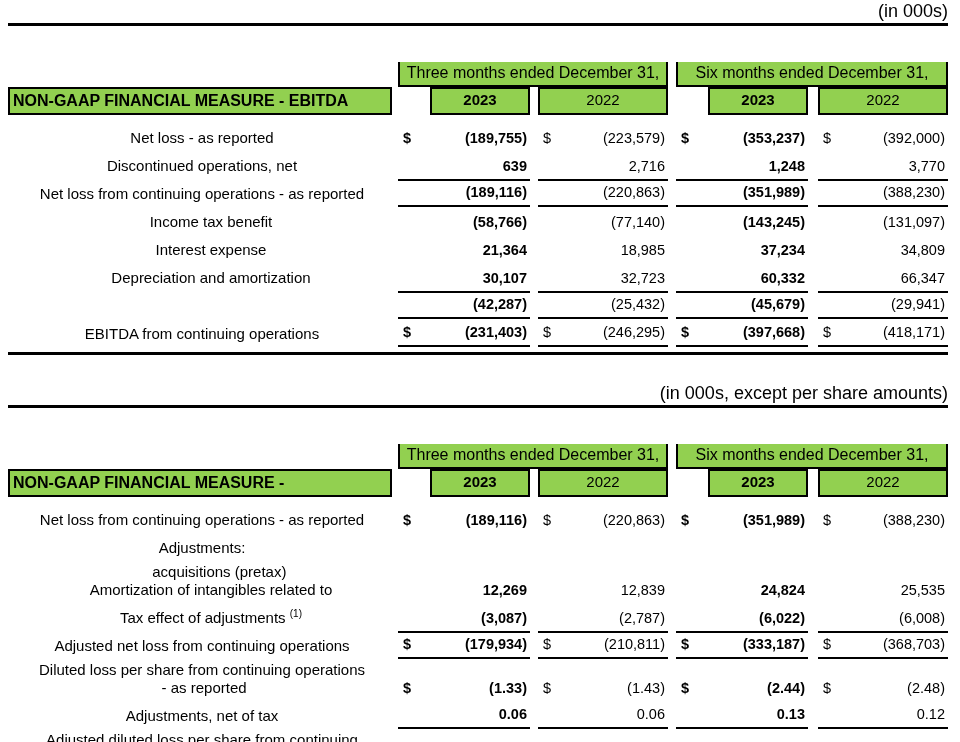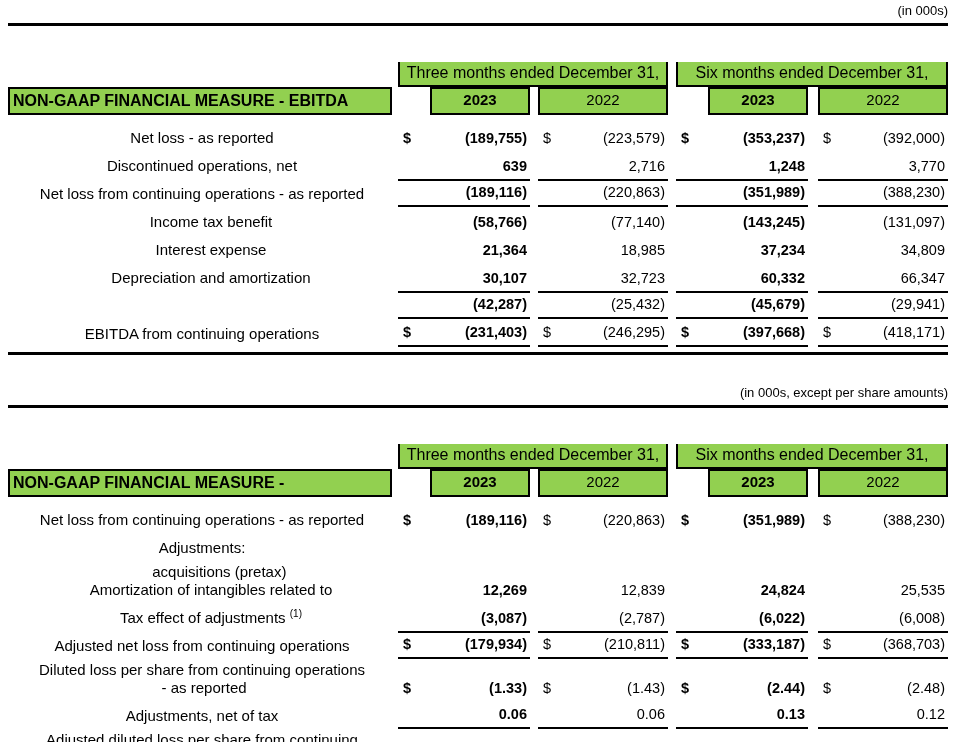--- a/index.html
+++ b/index.html
@@ -3,21 +3,21 @@
 <meta charset="utf-8">
 <style>
   :root { --green:#92D050; --line:#000; }
   html,body{margin:0;padding:0;}
   body{
     width:960px;height:742px;overflow:hidden;background:#fff;color:#000;
     font-family:"Liberation Sans", sans-serif;
   }
   .sheet{padding:0 12px 0 8px;width:940px;}
   .note{
-    text-align:right;font-size:13px;line-height:18px;padding:2px 0 3px 0;
+    text-align:right;font-size:18px;line-height:18px;padding:2px 0 3px 0;
   }
   .rule{height:3px;background:var(--line);}
   .hdr-grid,.hdr-grid2,.row{
     display:grid;
     grid-template-columns:384px 6px 132px 8px 130px 8px 132px 10px 130px;
   }
   .ghd{
     background:var(--green);border:2px solid var(--line);border-top:none;
     text-align:center;font-size:16px;line-height:21px;height:23px;
     overflow:hidden;white-space:nowrap;margin-top:36px;

